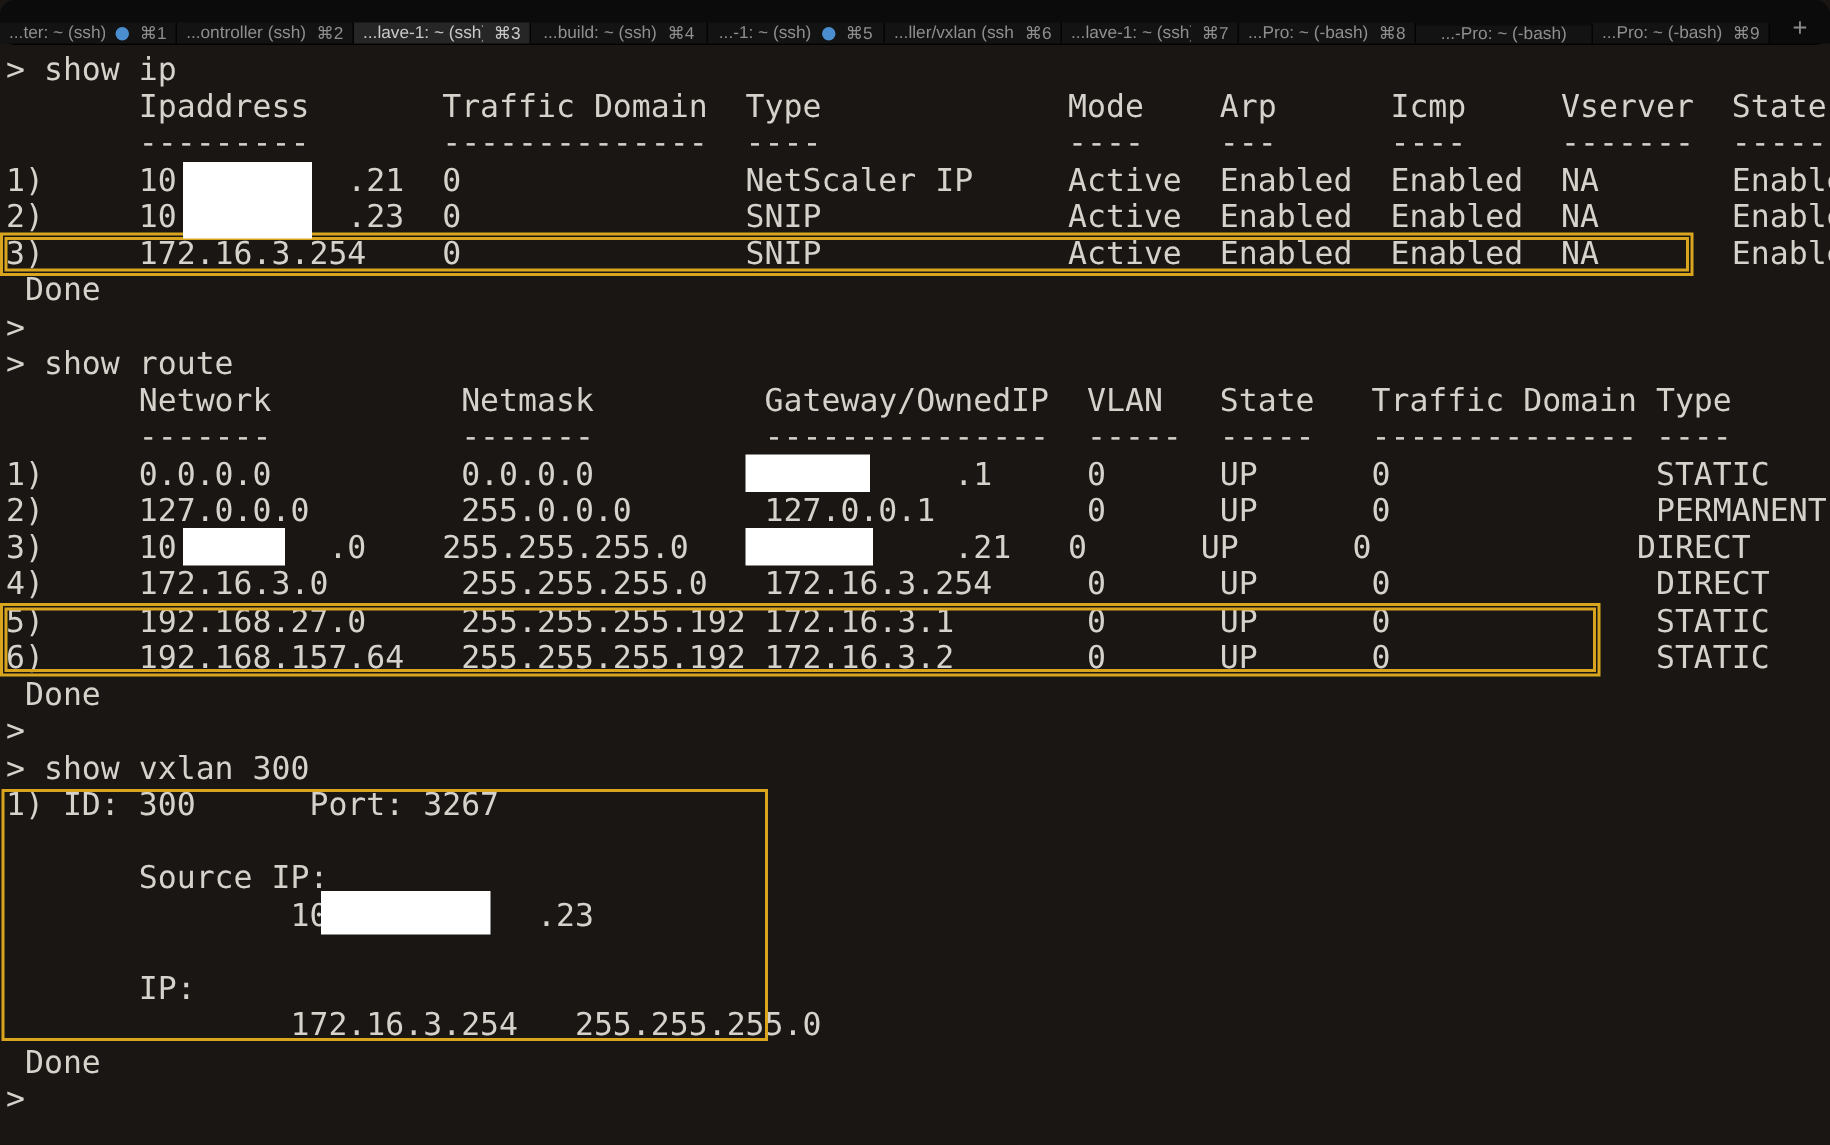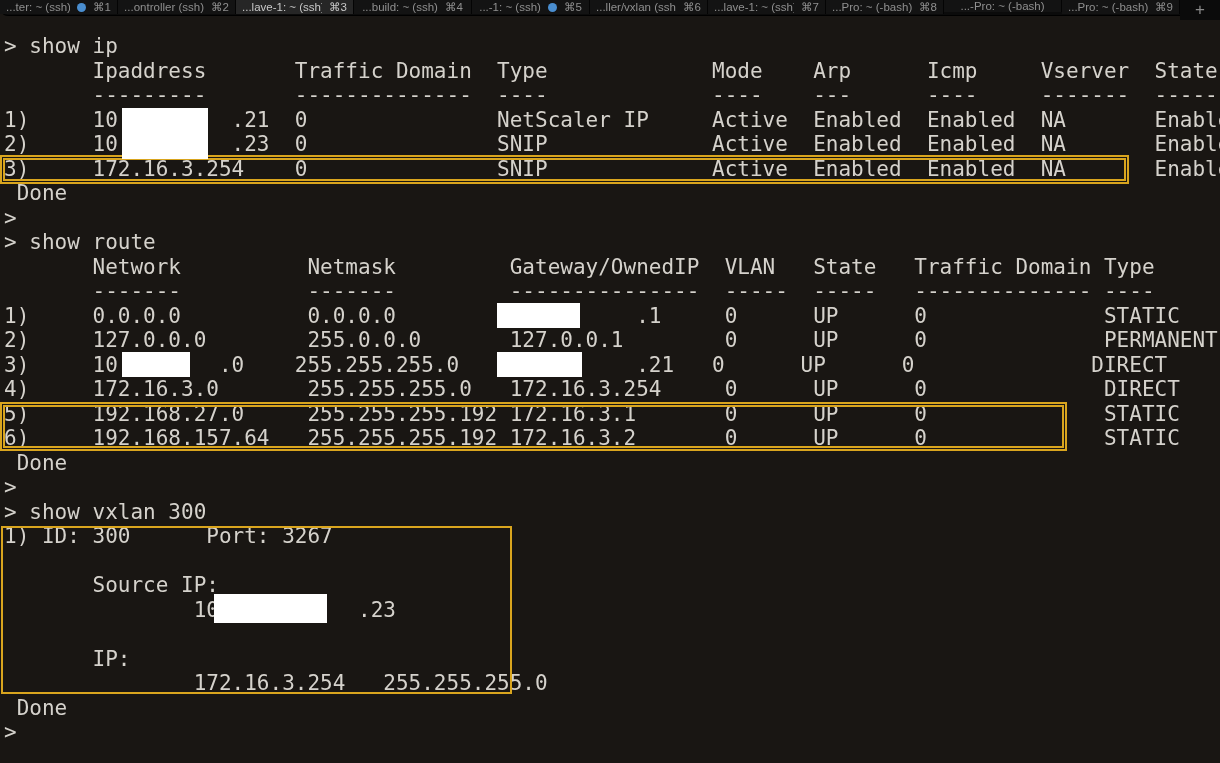--- a/index.html
+++ b/index.html
@@ -1,22 +1,22 @@
 <!DOCTYPE html>
 <html><head>
 <meta charset="utf-8">
 <style>
   * { box-sizing: border-box; margin: 0; padding: 0; }
   html, body { width: 1220px; height: 763px; overflow: hidden; }
   body { background: #191613; font-family: "Liberation Sans", sans-serif; position: relative; }
 
   
   .tab-bar {
-    position: absolute; top: 0; left: 0; width: 1220px; height: 16px;
-    display: flex; align-items: flex-start;
+    position: absolute; top: 0; left: 0; width: 1220px; height: 30px;
+    display: flex; align-items: flex-end;
     background: #0b0b0b; border-bottom: 1px solid #000; border-radius: 10px;
   }
   .tab {
     flex: 1 1 0; min-width: 0;
     display: flex; align-items: center; justify-content: center;
     gap: 7px; padding: 0 6px;
     background: #131313; border-right: 1px solid #040404;
     color: #8f8f8f; font-size: 11.5px; white-space: nowrap; overflow: hidden;
     cursor: default;
   }

